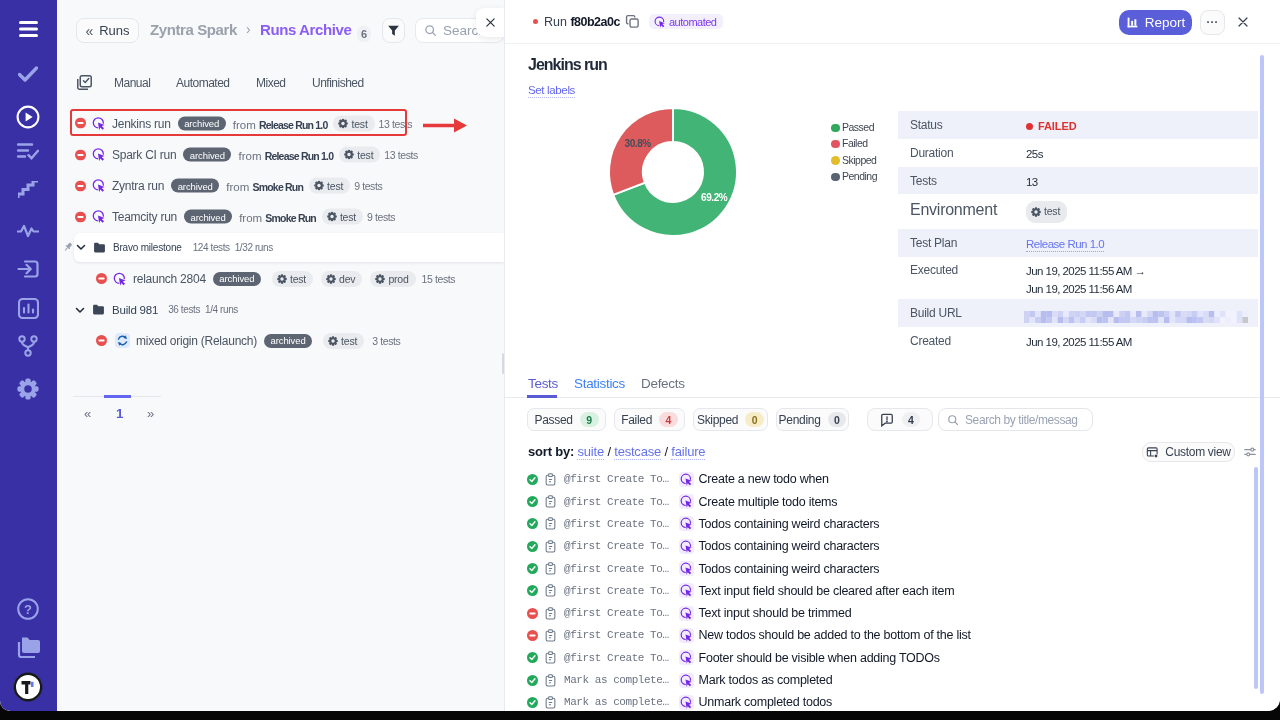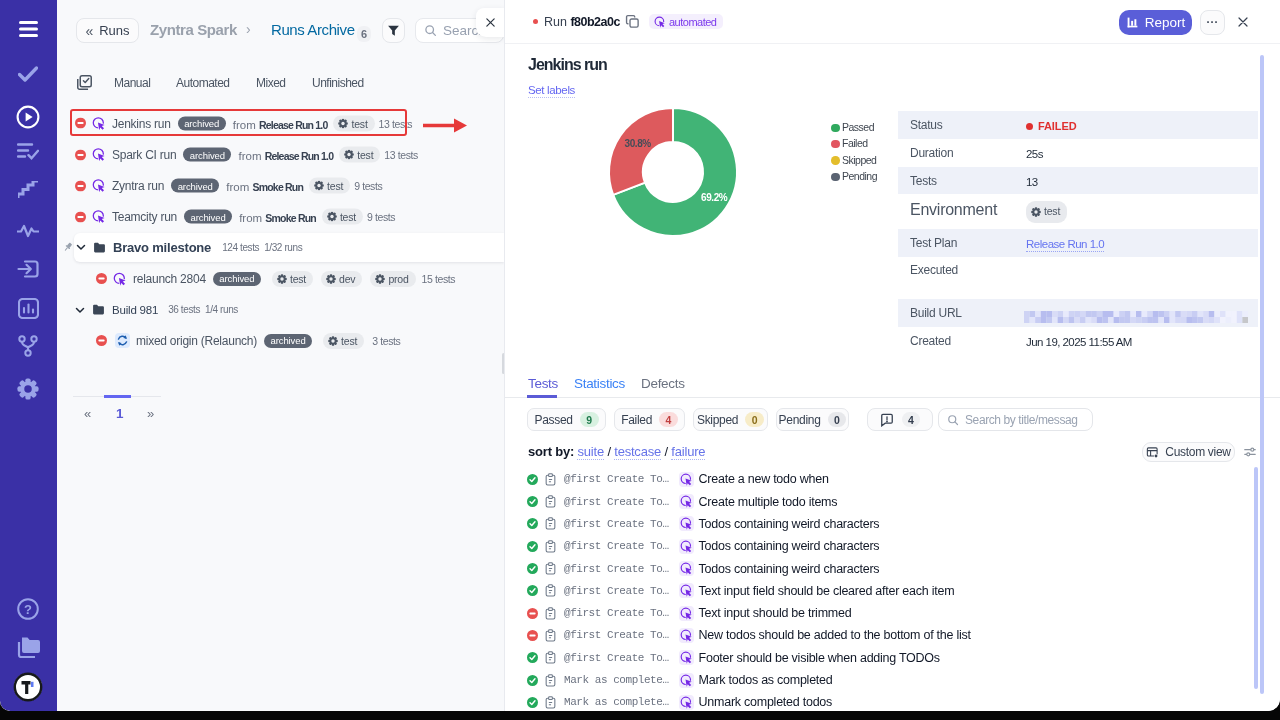--- a/index.html
+++ b/index.html
@@ -92,21 +92,21 @@
         <circle cx="15" cy="15" r="13.2" fill="none" stroke="#17191c" stroke-width="2.4"></circle>
         <path d="M8.5 9 H17.5 V12.4 H15.3 V22 H12.1 V12.4 H8.5 Z" fill="#17191c"></path>
         <rect x="17.9" y="9.8" width="2.6" height="5.2" fill="#5f7af2"></rect>
         <rect x="17.9" y="9.8" width="2.6" height="2" fill="#17191c" opacity="0"></rect>
       </svg>
     </div>
     <div id="lp">
       <div class="btn abs" style="left:19px;top:18px;width:63px;height:25px;gap:6px;font-size:13px;color:#374151"><span style="font-size:14px;color:#4b5563">«</span>Runs</div>
       <div class="abs" style="left:93px;top:21px;font-size:15px;font-weight:bold;letter-spacing:-0.4px;color:#9aa1ac">Zyntra Spark</div>
       <div class="abs" style="left:189px;top:21px;font-size:14px;color:#9ca3af">›</div>
-      <div class="abs" style="left:214px;top:21px;font-size:15px;font-weight:normal;letter-spacing:-0.4px;color:#0369a1">Runs Archive</div>
+      <div class="abs" style="left:203px;top:21px;font-size:15px;font-weight:bold;letter-spacing:-0.4px;color:#8b5cf6">Runs Archive</div>
       <div class="abs" style="left:300px;top:26px;background:#f0f1f4;color:#6b7280;font-size:11px;font-weight:bold;border-radius:6px;padding:2px 4px">6</div>
       <div class="btn abs" style="left:325px;top:18px;width:23px;height:25px">
         <svg width="13" height="13" viewBox="0 0 24 24">
           <path d="M2 3 H22 L14.5 12 V21.5 L9.5 18.5 V12 Z" fill="#2b3440"></path>
         </svg>
       </div>
       <div class="abs" style="left:358px;top:18px;width:89px;height:25px;background:#fff;border:1px solid #e7e9ed;border-radius:8px;display:flex;align-items:center;padding-left:8px;gap:6px">
         <svg width="13" height="13" viewBox="0 0 24 24" fill="none" stroke="#9aa3b2" stroke-width="2.4" stroke-linecap="round">
           <circle cx="10.5" cy="10.5" r="7"></circle>
           <path d="M15.8 15.8 L21 21"></path>
@@ -261,21 +261,21 @@
         <span style="margin-left:1px;display:flex">
           <svg width="12" height="12" viewBox="0 0 24 24">
             <path d="M5 9 L12 16 L19 9" stroke="#1f2937" stroke-width="3" fill="none" stroke-linecap="round" stroke-linejoin="round"></path>
           </svg>
         </span>
         <span style="margin-left:6px;display:flex">
           <svg width="13" height="13" viewBox="0 0 24 24">
             <path d="M2 5 a2 2 0 0 1 2 -2 h5.2 l2.4 2.8 H20 a2 2 0 0 1 2 2 V19 a2 2 0 0 1 -2 2 H4 a2 2 0 0 1 -2 -2 Z" fill="#3b4656"></path>
           </svg>
         </span>
-        <span style="margin-left:7px;font-size:13px;letter-spacing:-0.2px;color:#334155;font-weight:bold">Bravo milestone</span>
+        <span style="margin-left:7px;font-size:10px;letter-spacing:-0.2px;color:#334155;font-weight:normal">Bravo milestone</span>
         <span style="margin-left:11px;font-size:10px;letter-spacing:-0.4px;color:#6b7280">124 tests</span>
         <span style="margin-left:5px;font-size:10px;letter-spacing:-0.4px;color:#6b7280">1/32 runs</span>
       </div>
       <div class="row" style="left:0;top:278.5px;width:447px;height:0">
         <span style="margin-left:39px"><svg width="11" height="11" viewBox="0 0 11 11">
             <circle cx="5.5" cy="5.5" r="5.5" fill="#e8504f"></circle>
             <rect x="2.42" y="4.56" width="6.16" height="1.87" rx="0.8" fill="#fff"></rect>
           </svg></span>
         <span style="margin-left:6px;display:flex">
           <svg width="14" height="14" viewBox="0 0 24 24">
@@ -446,20 +446,21 @@
             <rect x="3.80" y="0.20" width="2.40" height="3.00" rx="0.84" transform="rotate(270 5.00 5.00)" fill="#4b5563"></rect>
             <rect x="3.80" y="0.20" width="2.40" height="3.00" rx="0.84" transform="rotate(315 5.00 5.00)" fill="#4b5563"></rect>
             <circle cx="5.00" cy="5.00" r="3.45" fill="#4b5563"></circle>
             <circle cx="5.00" cy="5.00" r="1.70" fill="#e9ebee"></circle>
           </svg> test</span></div>
       <div class="abs" style="left:393px;top:229px;width:360px;height:28px;background:#eef1f9;"></div>
       <div class="abs" style="left:405px;top:236px;font-size:12px;letter-spacing:-0.25px;color:#4b5563">Test Plan</div>
       <div class="abs" style="left:521px;top:236px;font-size:11.5px;letter-spacing:-0.55px;color:#1f2937;line-height:17.5px"><span style="color:#6574f0;border-bottom:1px dotted #9aa5f5;padding-bottom:1px;font-size:11.5px;letter-spacing:-0.5px">Release Run 1.0</span></div>
       <div class="abs" style="left:393px;top:257px;width:360px;height:42px;"></div>
       <div class="abs" style="left:405px;top:263px;font-size:12px;letter-spacing:-0.25px;color:#4b5563">Executed</div>
+      <div class="abs" style="left:521px;top:263px;font-size:11.5px;letter-spacing:-0.55px;color:#1f2937;line-height:17.5px">Jun 19, 2025 11:55 AM →<br>Jun 19, 2025 11:56 AM</div>
       <div class="abs" style="left:393px;top:299px;width:360px;height:28px;background:#eef1f9;"></div>
       <div class="abs" style="left:405px;top:306px;font-size:12px;letter-spacing:-0.25px;color:#4b5563">Build URL</div>
       <div class="abs" style="left:393px;top:327px;width:360px;height:27px;"></div>
       <div class="abs" style="left:405px;top:334px;font-size:12px;letter-spacing:-0.25px;color:#4b5563">Created</div>
       <div class="abs" style="left:521px;top:334px;font-size:11.5px;letter-spacing:-0.55px;color:#1f2937;line-height:17.5px">Jun 19, 2025 11:55 AM</div>
       <svg width="224" height="12" style="position:absolute;left:519px;top:311px;filter:blur(0.4px)">
         <rect x="0.0" y="0" width="5.7" height="6" fill="#ced3f4"></rect>
         <rect x="5.6" y="0" width="5.7" height="6" fill="#c2c8f1"></rect>
         <rect x="11.2" y="0" width="5.7" height="6" fill="#e2e5fa"></rect>
         <rect x="16.8" y="0" width="5.7" height="6" fill="#b7bdef"></rect>

